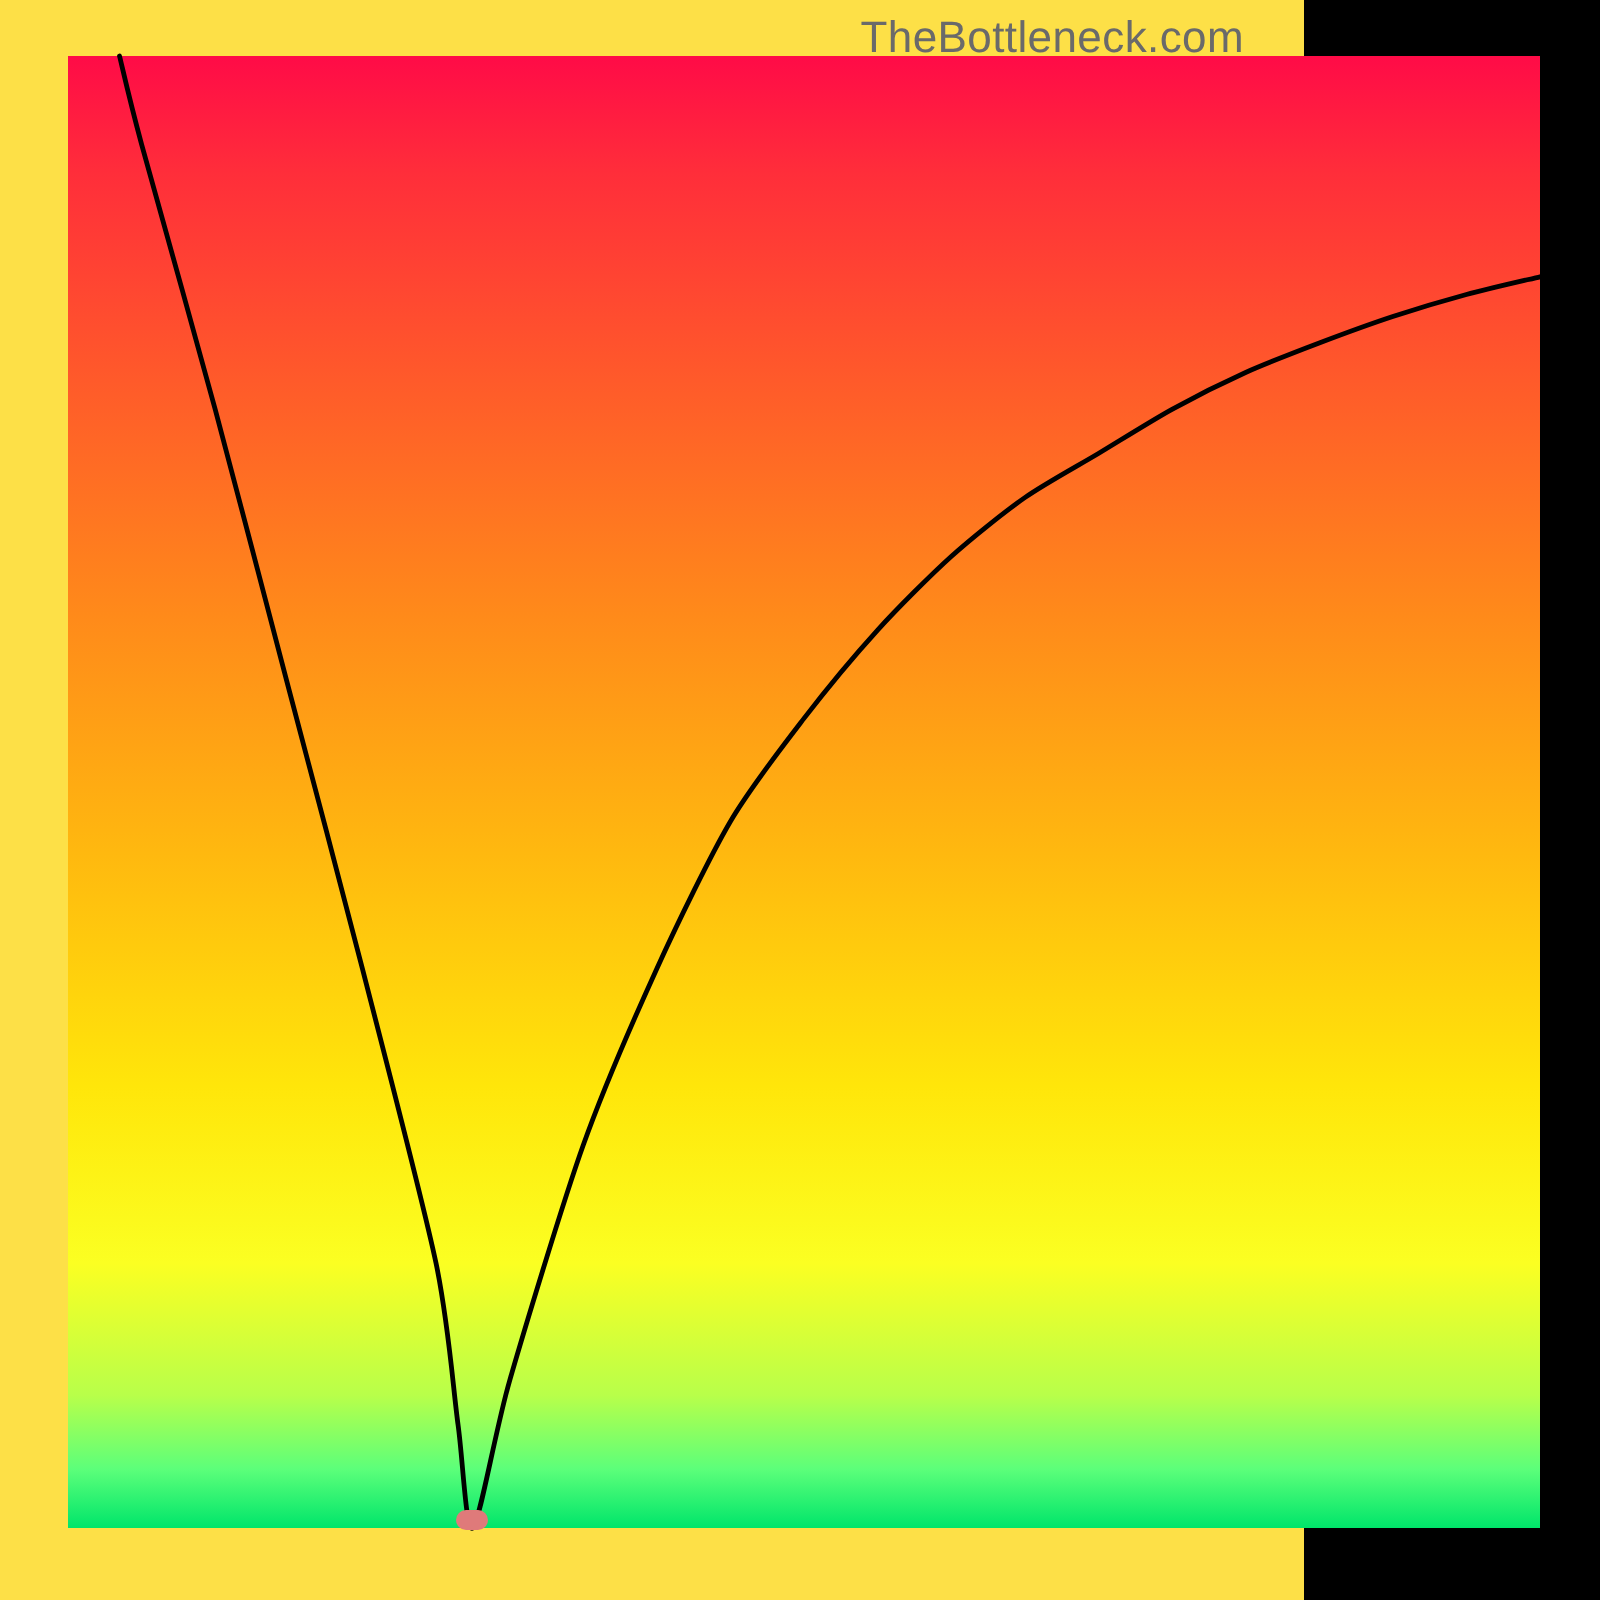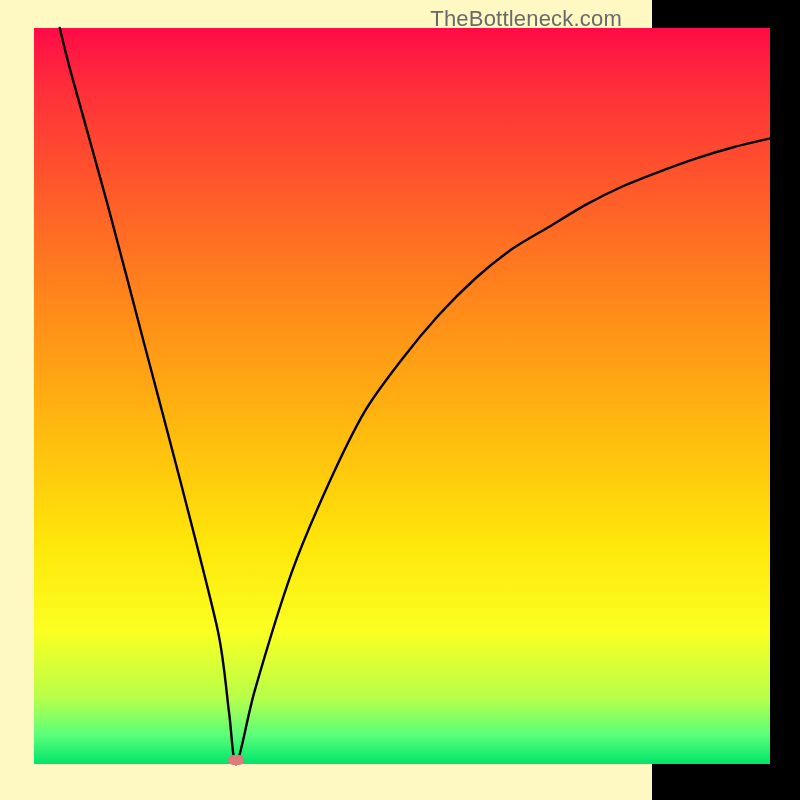--- a/index.html
+++ b/index.html
@@ -8,21 +8,21 @@
     width: 800px;
     height: 800px;
     background: #000;
     font-family: Arial, Helvetica, sans-serif;
     overflow: hidden;
   }
   .frame {
     position: relative;
     width: 652px;
     height: 800px;
-    background: #fef9c3;
+    background: #fde047;
   }
   .plot-area {
     position: absolute;
     left: 34px;
     top: 28px;
     width: 736px;
     height: 736px;
     background: linear-gradient(to bottom,
       #ff0b47 0%,
       #ff2e3a 8%,

